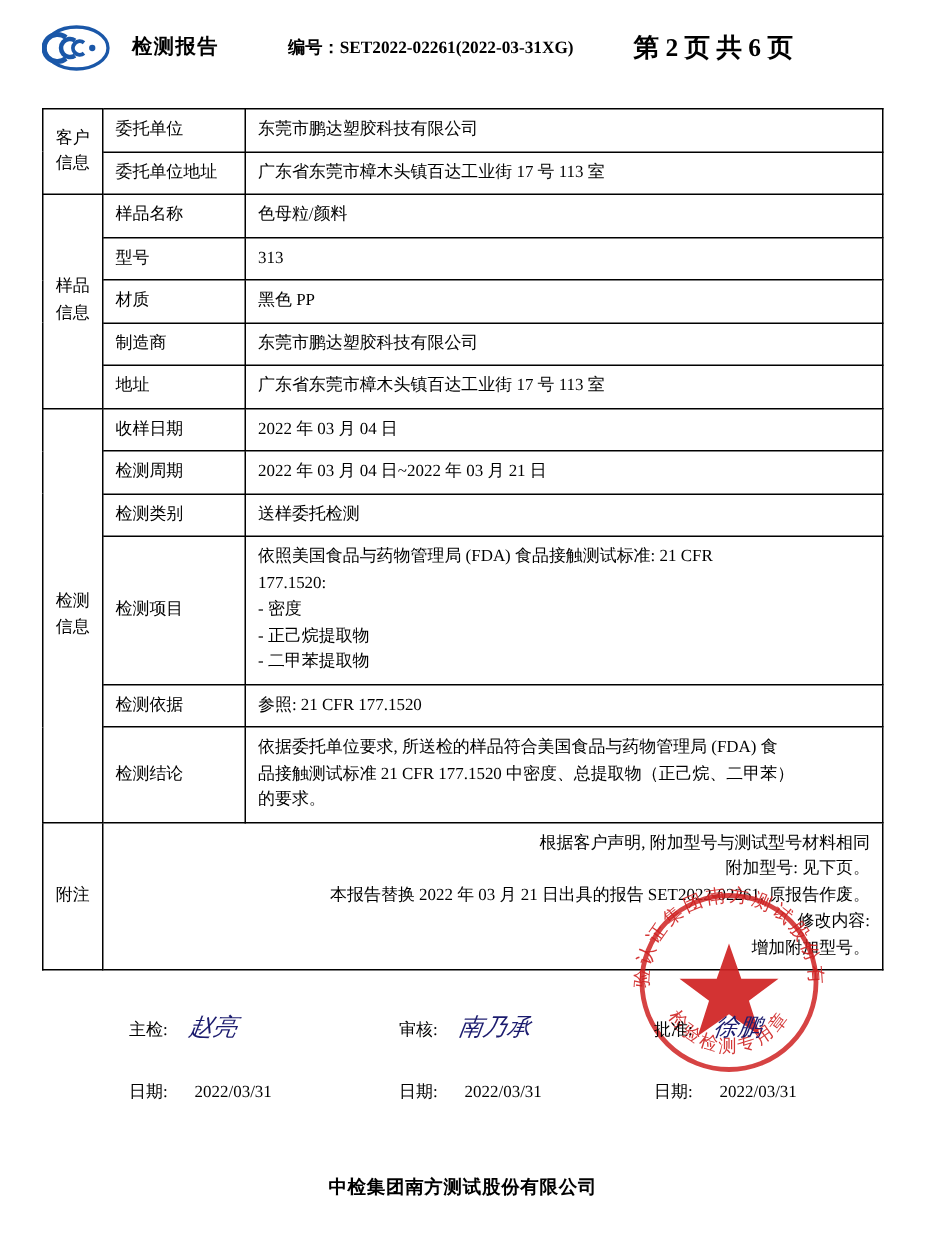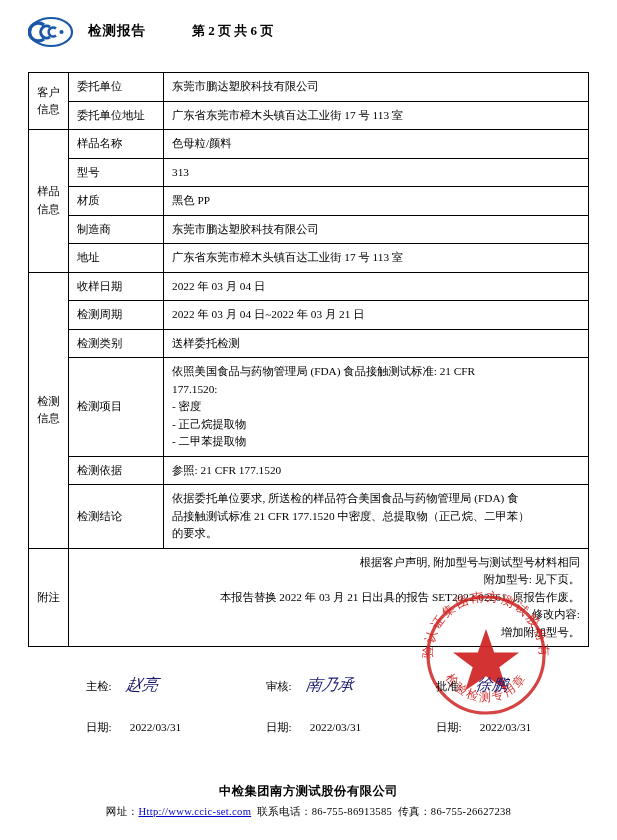--- a/index.html
+++ b/index.html
@@ -45,21 +45,21 @@
     margin-right: 46px;
     white-space: nowrap;
   }
   .hdr-no {
     font-size: 11.5px;
     font-weight: bold;
     white-space: nowrap;
     margin-right: 40px;
   }
   .hdr-page {
-    font-size: 13px;
+    font-size: 17px;
     font-weight: bold;
     white-space: nowrap;
   }
 
   
   .tbl {
     border-collapse: collapse;
     width: 561px;
     margin: 16px auto;
     table-layout: fixed;
@@ -190,20 +190,21 @@
     <div class="logo">
       <svg width="46" height="32" viewBox="0 0 46 32">
         <ellipse cx="23" cy="16" rx="21" ry="14" fill="none" stroke="#1a57a8" stroke-width="2.2"></ellipse>
         <path d="M16 9 A9 9 0 1 0 16 23" fill="none" stroke="#1a57a8" stroke-width="3.4"></path>
         <path d="M22 11 A6 6 0 1 0 22 21" fill="none" stroke="#1a57a8" stroke-width="3"></path>
         <path d="M28 12.5 A4.5 4.5 0 1 0 28 19.5" fill="none" stroke="#1a57a8" stroke-width="2.6"></path>
         <circle cx="33.5" cy="16" r="2.1" fill="#1a57a8"></circle>
       </svg>
     </div>
     <div class="hdr-title">检测报告</div>
+    <div class="hdr-no"><span>编号：</span><span>SET2022-02261(2022-03-31XG)</span></div>
     <div class="hdr-page">第 2 页 共 6 页</div>
   </div>
 
   <table class="tbl">
     <colgroup>
       <col style="width:40px">
       <col style="width:95px">
       <col>
     </colgroup>
     <tbody>
@@ -343,18 +344,15 @@
       </div>
       <div class="sig-cell c3">
         <span class="sig-key">日期:</span>
         <span class="sig-date">2022/03/31</span>
       </div>
     </div>
   </div>
 
   <div class="footer">
     <div class="f-company">中检集团南方测试股份有限公司</div>
-    <div class="f-line">
-      <span>网址：</span><span class="f-url">Http://www.ccic-set.com</span><span class="sp"></span><span>联系电话：</span><span>86-755-86913585</span><span class="sp"></span><span>传真：</span><span>86-755-26627238</span>
-    </div>
   </div>
 
 </div>
 
 </body></html>

